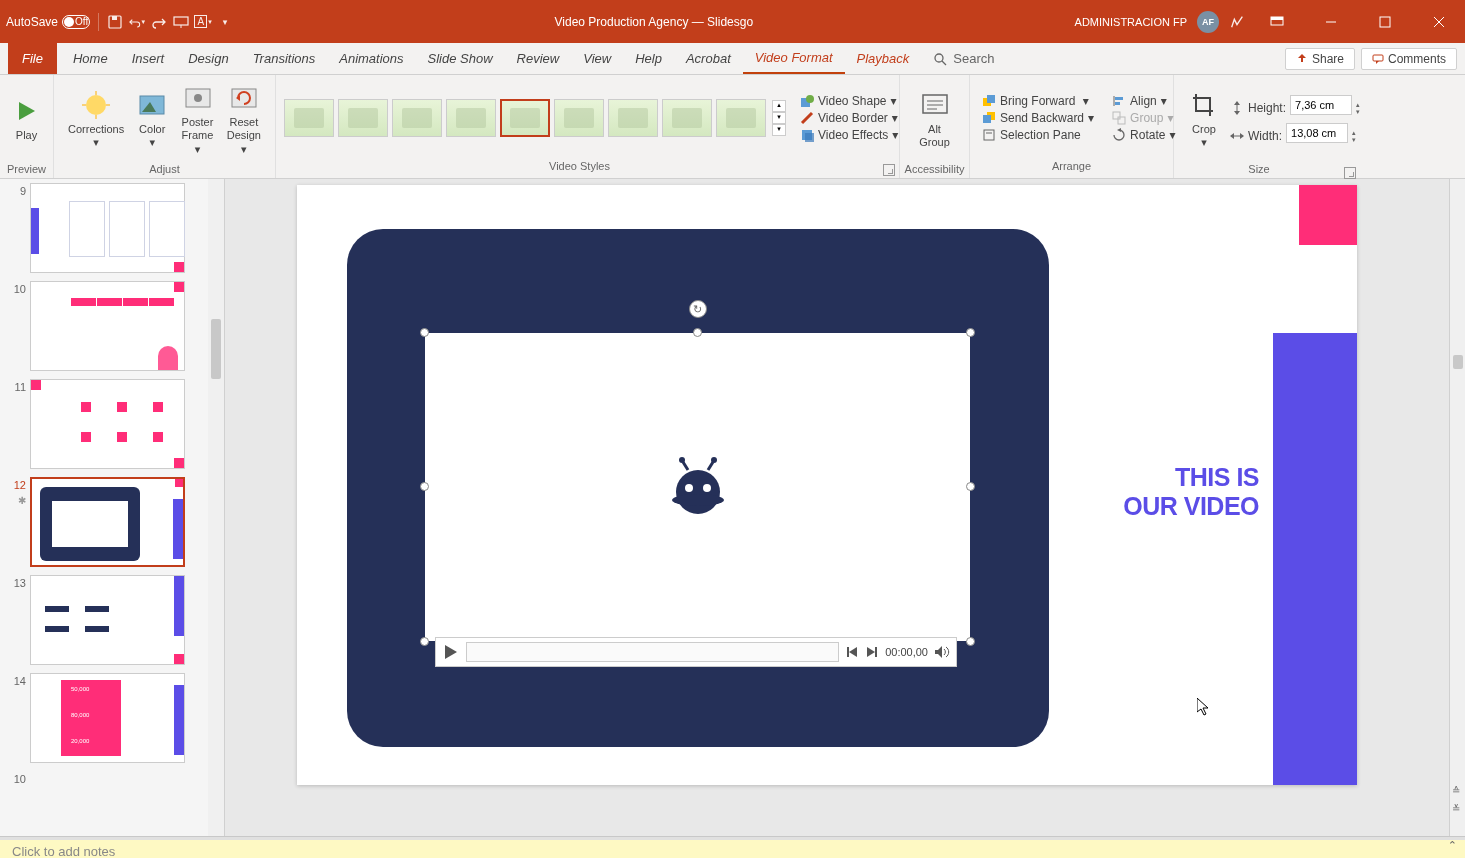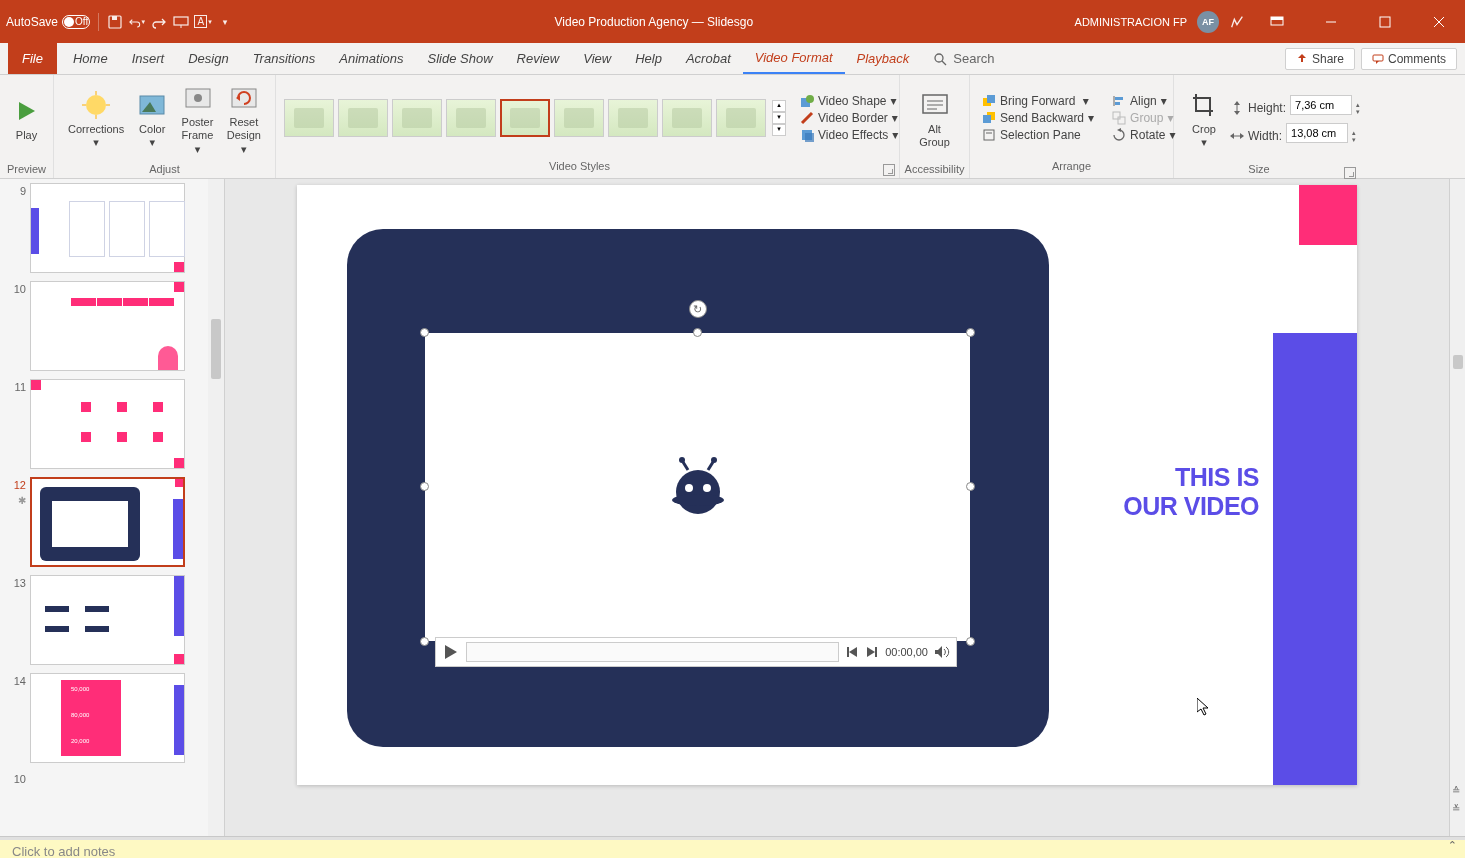--- a/index.html
+++ b/index.html
@@ -15,21 +15,21 @@
   .qat-sep { width: 1px; height: 18px; background: rgba(255,255,255,0.3); margin: 0 2px; }
   .titlebar-center { flex: 1; text-align: center; }
   .titlebar-right { display: flex; align-items: center; gap: 10px; padding-right: 4px; }
   .user-avatar { width: 22px; height: 22px; border-radius: 50%; background: #7a90a4; display: flex; align-items: center; justify-content: center; font-size: 9px; font-weight: 600; color: white; }
   .win-btn { width: 44px; height: 28px; display: flex; align-items: center; justify-content: center; }
 
   
   .tabs-row { background: #f3f2f1; height: 32px; display: flex; align-items: center; padding: 0 8px; border-bottom: 1px solid #d0d0d0; }
   .tab { padding: 6px 12px; font-size: 13px; color: #444; cursor: pointer; height: 100%; display: flex; align-items: center; font-style: italic; }
   .tab.file { background: #c23e1b; color: white; margin-right: 4px; padding: 6px 14px; }
-  .tab.active { color: #c23e1b; border-bottom: 2px solid #3b82f6; font-weight: 500; }
+  .tab.active { color: #c23e1b; border-bottom: 2px solid #c2410c; font-weight: 500; }
   .tabs-search { margin-left: 12px; display: flex; align-items: center; gap: 6px; color: #666; font-size: 13px; }
   .tabs-right { margin-left: auto; display: flex; gap: 6px; }
   .share-btn { border: 1px solid #d0d0d0; background: white; padding: 3px 10px; font-size: 12px; color: #444; display: flex; align-items: center; gap: 4px; border-radius: 2px; }
 
   
   .ribbon { background: #f3f2f1; height: 104px; display: flex; border-bottom: 1px solid #d0d0d0; }
   .ribbon-group { display: flex; flex-direction: column; border-right: 1px solid #e0e0e0; }
   .ribbon-group-body { flex: 1; display: flex; align-items: center; padding: 4px 8px; gap: 4px; }
   .ribbon-group-label { height: 18px; font-size: 11px; color: #666; text-align: center; }
   .big-btn { display: flex; flex-direction: column; align-items: center; justify-content: center; gap: 2px; padding: 2px 6px; cursor: pointer; height: 80px; }

